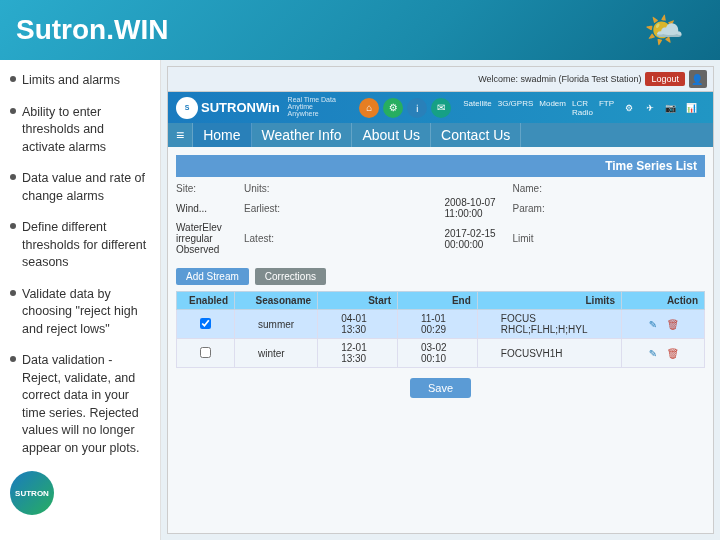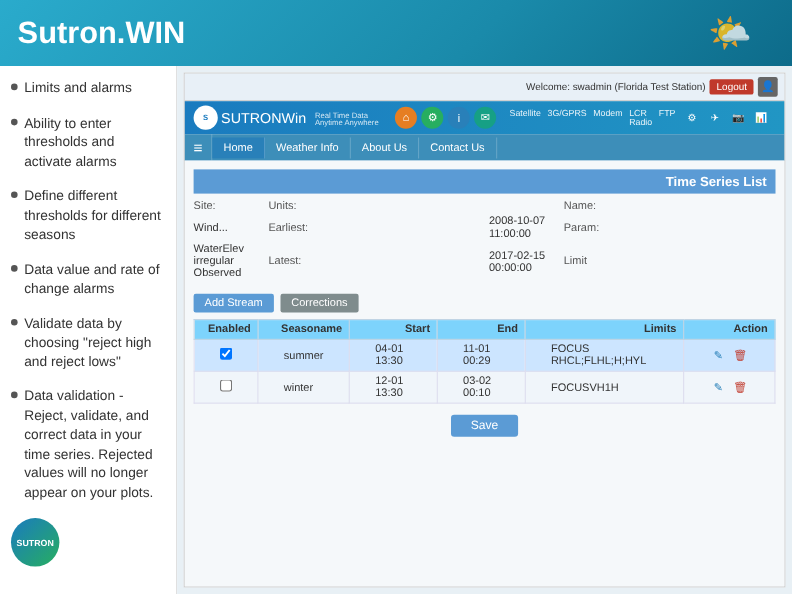--- a/index.html
+++ b/index.html
@@ -153,21 +153,21 @@
       overflow: hidden;
     }
     .sutron-badge span {
       color: #1a7bbf;
       font-size: 7px;
       font-weight: bold;
     }
     .sutronwin-title {
       color: #fff;
       font-size: 13px;
-      font-weight: normal;
+      font-weight: bold;
     }
     .sutronwin-subtitle {
       color: rgba(255,255,255,0.8);
       font-size: 7px;
       margin-left: 2px;
       align-self: flex-end;
       padding-bottom: 2px;
     }
     .nav-icons {
       display: flex;
@@ -204,21 +204,21 @@
     
     .app-nav {
       background: #3d8eb9;
       display: flex;
       align-items: center;
       padding: 0;
     }
     .app-nav-item {
       padding: 4px 10px;
       color: #fff;
-      font-size: 10px;
+      font-size: 14px;
       cursor: pointer;
       border-right: 1px solid rgba(255,255,255,0.2);
     }
     .app-nav-item.active { background: #2980b9; }
     .app-nav-icons {
       margin-left: auto;
       display: flex;
       gap: 3px;
       padding-right: 4px;
     }
@@ -390,26 +390,26 @@
       <div class="bullet-text">Limits and alarms</div>
     </div>
 
     <div class="bullet-item">
       <div class="bullet-dot"></div>
       <div class="bullet-text">Ability to enter thresholds and activate alarms</div>
     </div>
 
     <div class="bullet-item">
       <div class="bullet-dot"></div>
-      <div class="bullet-text">Define different thresholds for different seasons</div>
+      <div class="bullet-text">Data value and rate of change alarms</div>
     </div>
 
     <div class="bullet-item">
       <div class="bullet-dot"></div>
-      <div class="bullet-text">Data value and rate of change alarms</div>
+      <div class="bullet-text">Define different thresholds for different seasons</div>
     </div>
 
     <div class="bullet-item">
       <div class="bullet-dot"></div>
       <div class="bullet-text">Validate data by choosing "reject high and reject lows"</div>
     </div>
 
     <div class="bullet-item">
       <div class="bullet-dot"></div>
       <div class="bullet-text">Data validation - Reject, validate, and correct data in your time series. Rejected values will no longer appear on your plots.</div>

